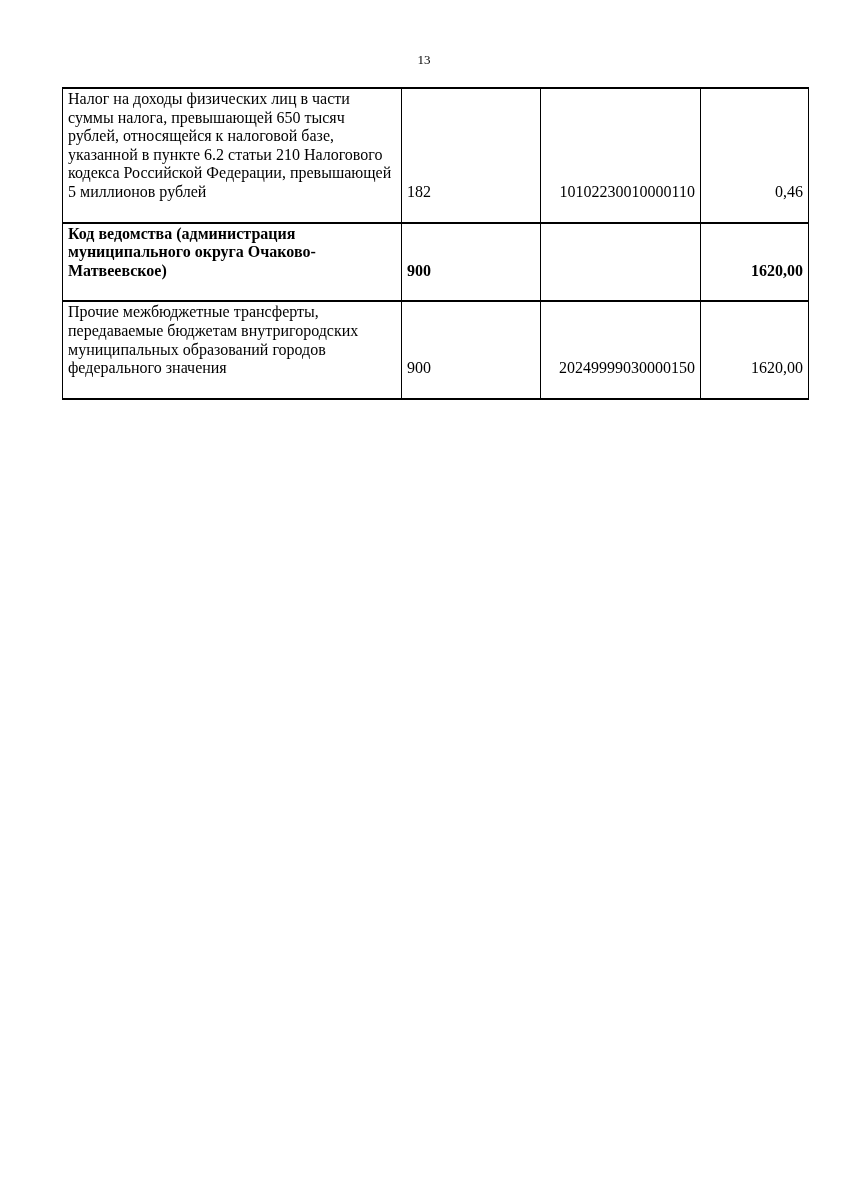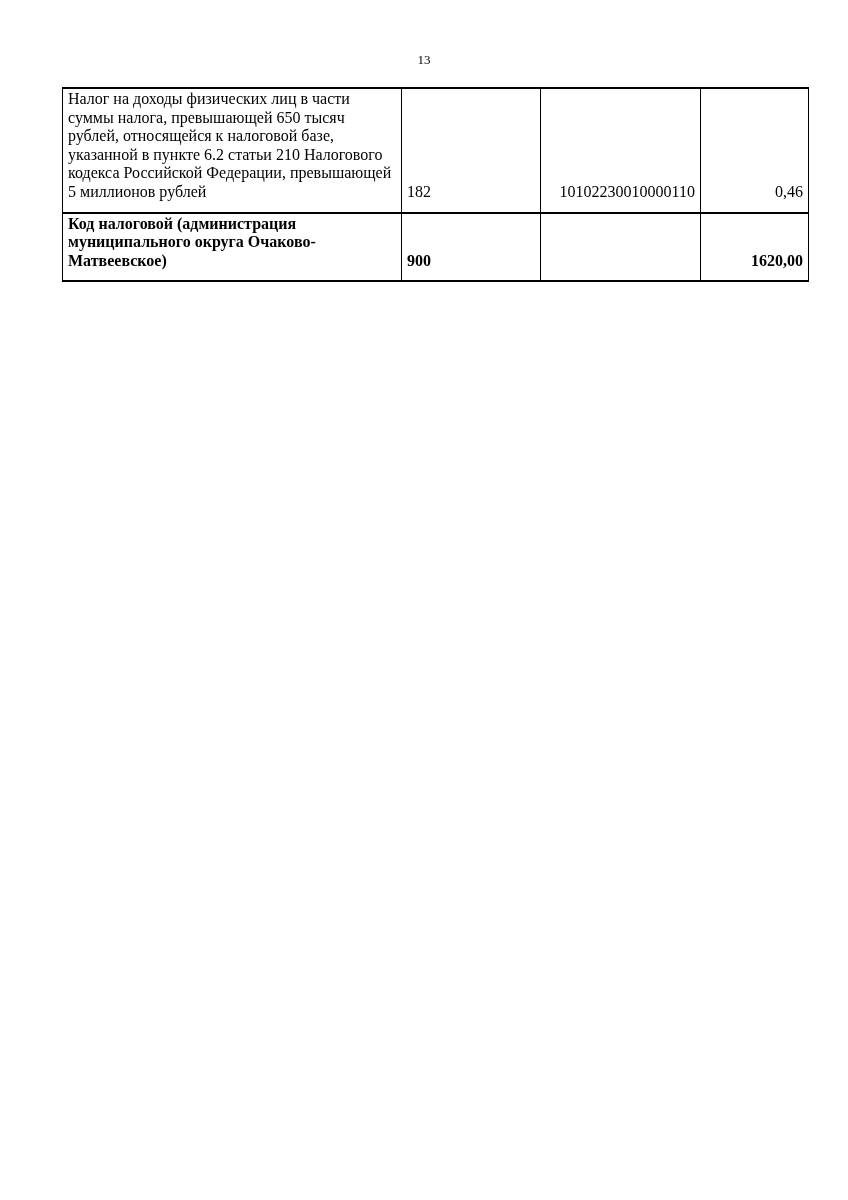--- a/index.html
+++ b/index.html
@@ -32,21 +32,21 @@
     border-collapse: collapse;
     table-layout: fixed;
     font-size: 16px;
     line-height: 18.6px;
   }
   table.budget-table td {
     border-left: 1px solid #000;
     border-right: 1px solid #000;
     border-top: 2px solid #000;
     border-bottom: 2px solid #000;
-    padding: 1px 5px 10px 5px;
+    padding: 1px 5px 20px 5px;
     overflow: hidden;
   }
   td.c-desc {
     text-align: left;
     vertical-align: top;
   }
   td.c-admin {
     text-align: left;
     vertical-align: bottom;
     padding-right: 11px;
@@ -80,19 +80,25 @@
     <col style="width: 108px">
   </colgroup>
   <tbody>
     <tr class="r0">
       <td class="c-desc">Налог на доходы физических лиц в части суммы налога, превышающей 650 тысяч рублей, относящейся к налоговой базе, указанной в пункте 6.2 статьи 210 Налогового кодекса Российской Федерации, превышающей 5 миллионов рублей</td>
       <td class="c-admin">182</td>
       <td class="c-kbk">10102230010000110</td>
       <td class="c-amount">0,46</td>
     </tr>
     <tr class="r1 row-bold">
-      <td class="c-desc">Код налоговой (администрация муниципального округа Очаково-Матвеевское)</td>
+      <td class="c-desc">Код ведомства (администрация муниципального округа Очаково-Матвеевское)</td>
       <td class="c-admin">900</td>
       <td class="c-kbk"></td>
+      <td class="c-amount">1620,00</td>
+    </tr>
+    <tr class="r2">
+      <td class="c-desc">Прочие межбюджетные трансферты, передаваемые бюджетам внутригородских муниципальных образований городов федерального значения</td>
+      <td class="c-admin">900</td>
+      <td class="c-kbk">20249999030000150</td>
       <td class="c-amount">1620,00</td>
     </tr>
   </tbody>
 </table>
 
 </body></html>

